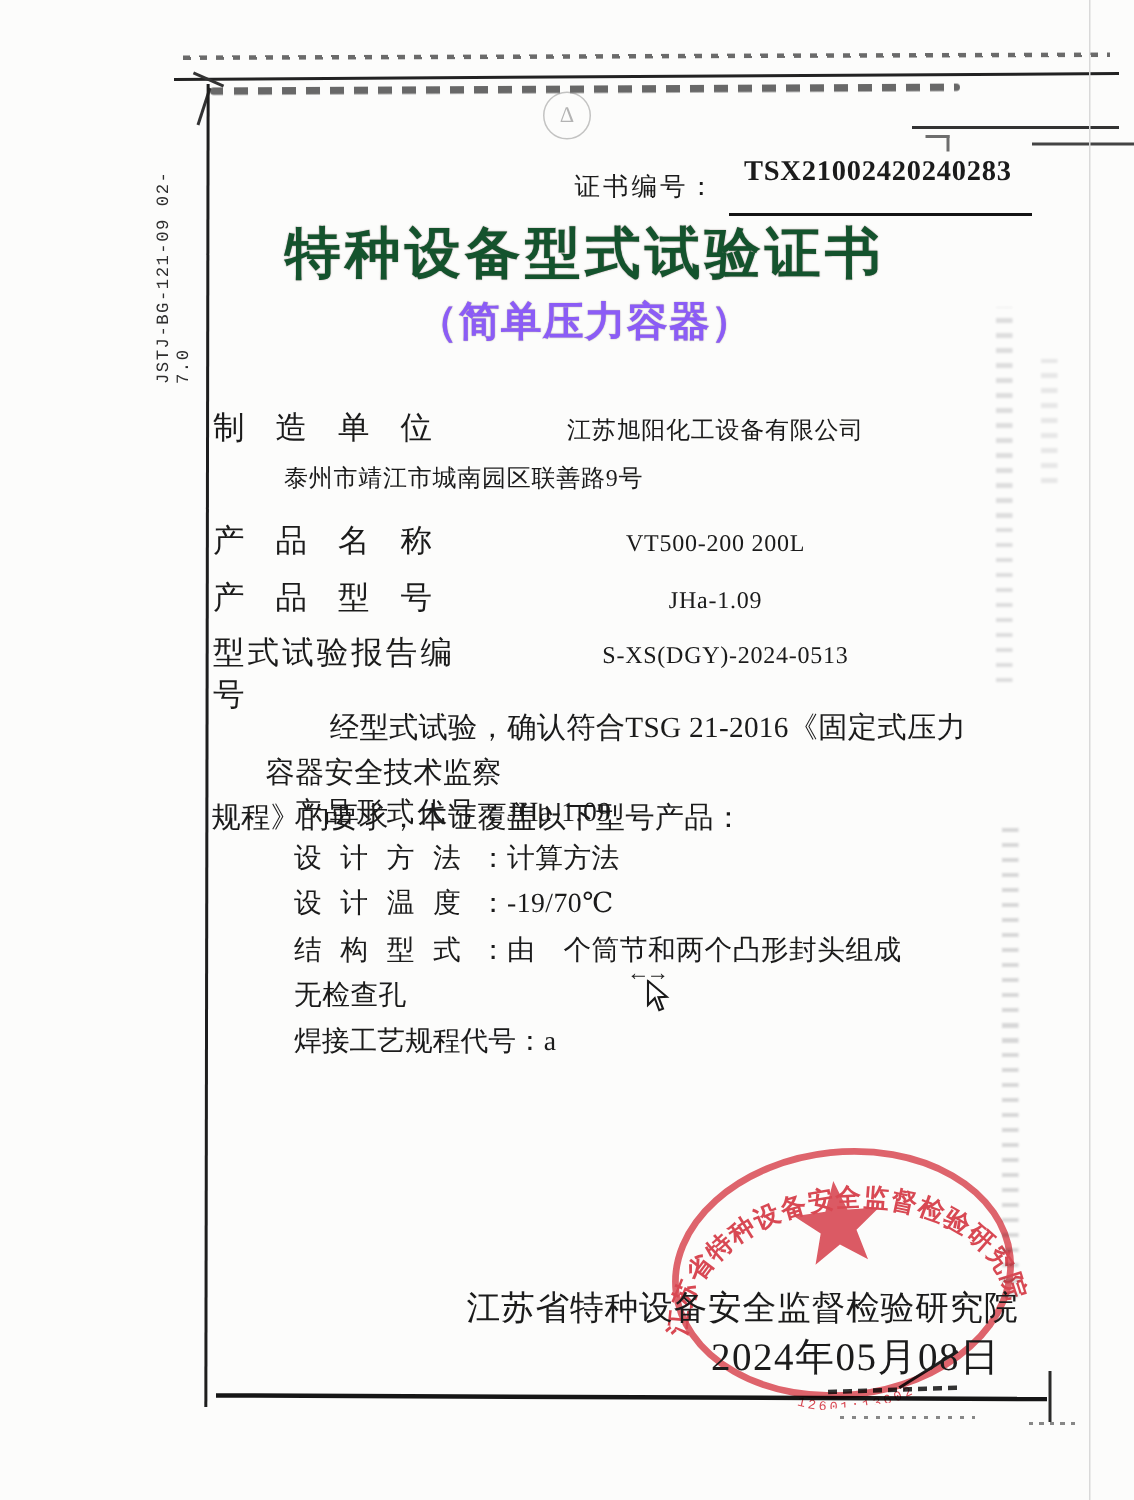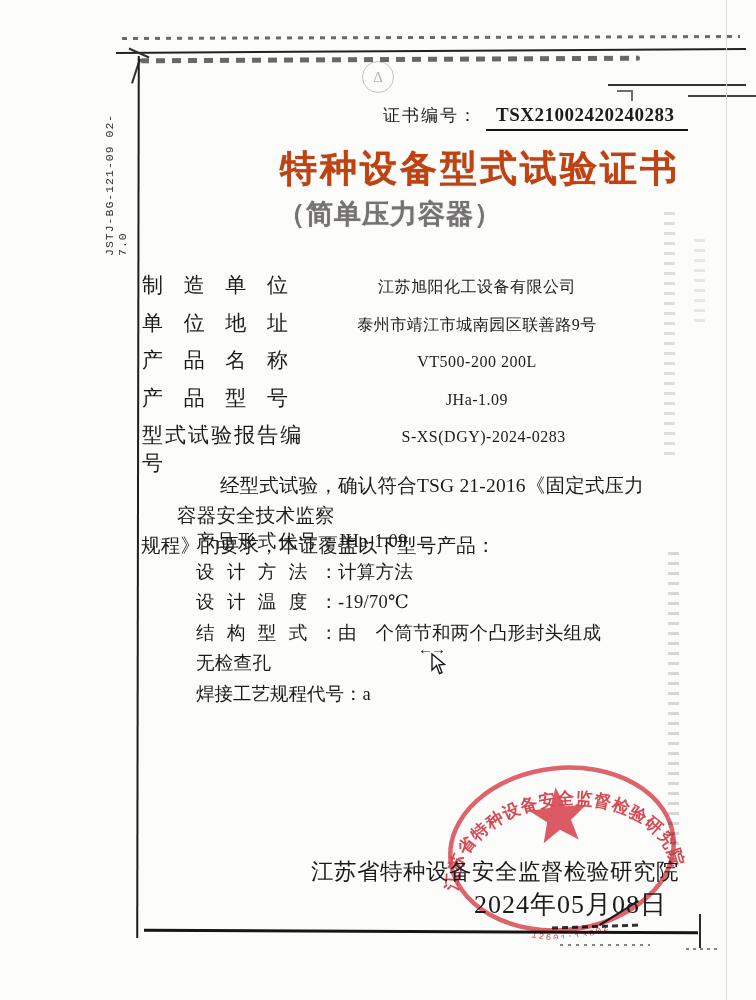--- a/index.html
+++ b/index.html
@@ -43,30 +43,30 @@
   
   .watermark{position:absolute;left:362px;top:61px;width:30px;height:30px;border-radius:50%;
     border:1px solid rgba(110,110,110,.4);display:flex;align-items:center;justify-content:center;
     color:rgba(90,90,90,.45);font-size:15px;filter:blur(.4px);}
   
   .edge-code{position:absolute;left:103px;top:106px;height:150px;
     writing-mode:vertical-rl;transform:rotate(180deg);
     font-family:"Liberation Mono","DejaVu Sans Mono",monospace;
     font-size:11.5px;letter-spacing:1px;color:#2e2e2e;}
   
-  .certno{position:absolute;left:383px;top:104px;display:flex;align-items:flex-start;}
+  .certno{position:absolute;left:383px;top:104px;display:flex;align-items:center;}
   .certno .lbl{font-size:17px;letter-spacing:2px;}
   .certno .val{font-size:19px;font-weight:bold;letter-spacing:.5px;margin-left:8px;
-    border-bottom:2px solid #141414;padding:0 14px 3px 10px;}
-  
-  .title{position:absolute;left:100px;top:144px;width:580px;text-align:right;
-    font-size:37px;font-weight:bold;letter-spacing:3px;color:#c2410c;
+    border-bottom:2px solid #141414;padding:0 14px 16px 10px;}
+  
+  .title{position:absolute;left:100px;top:144px;width:580px;text-align:center;
+    font-size:37px;font-weight:bold;letter-spacing:3px;color:#14532d;
     text-shadow:0 0 1px rgba(40,0,0,.55);}
   .subtitle{position:absolute;left:100px;top:196px;width:580px;text-align:center;
-    font-size:27px;font-weight:bold;letter-spacing:1px;color:#737373;
+    font-size:27px;font-weight:bold;letter-spacing:1px;color:#8b5cf6;
     text-shadow:0 0 1px rgba(40,0,0,.4);font-family:Liberation Serif, serif;}
   
   .fields{position:absolute;left:142px;top:271px;width:500px;}
   .frow{display:flex;align-items:baseline;height:37.5px;gap:24px;}
   .frow .flbl{display:inline-block;min-width:146px;font-size:21px;
     text-align:justify;text-align-last:justify;text-justify:inter-character;}
   .frow .fval{width:334px;text-align:center;font-size:16px;letter-spacing:.5px;}
   
   .stmt{position:absolute;left:141px;top:471px;width:505px;font-size:19.5px;line-height:30px;letter-spacing:.2px;}
   .stmt .l1{text-indent:2.2em;margin-left:36px;}
@@ -125,34 +125,33 @@
 
   <div class="title">特种设备型式试验证书</div>
   <div class="subtitle">（简单压力容器）</div>
 
   <div class="fields">
     <div class="frow">
       <span class="flbl">制造单位</span>
       <span class="fval">江苏旭阳化工设备有限公司</span>
     </div>
     <div class="frow">
-      <span class="flbl">单位地址</span>
       <span class="fval">泰州市靖江市城南园区联善路9号</span>
     </div>
     <div class="frow">
       <span class="flbl">产品名称</span>
       <span class="fval">VT500-200 200L</span>
     </div>
     <div class="frow">
       <span class="flbl">产品型号</span>
       <span class="fval">JHa-1.09</span>
     </div>
     <div class="frow">
       <span class="flbl">型式试验报告编号</span>
-      <span class="fval">S-XS(DGY)-2024-0283</span>
+      <span class="fval">S-XS(DGY)-2024-0513</span>
     </div>
   </div>
 
   <div class="stmt">
     <div class="l1">经型式试验，确认符合TSG 21-2016《固定式压力容器安全技术监察</div>
     <div class="l2">规程》的要求，本证覆盖以下型号产品：</div>
   </div>
 
   <div class="details">
     <div class="drow">

